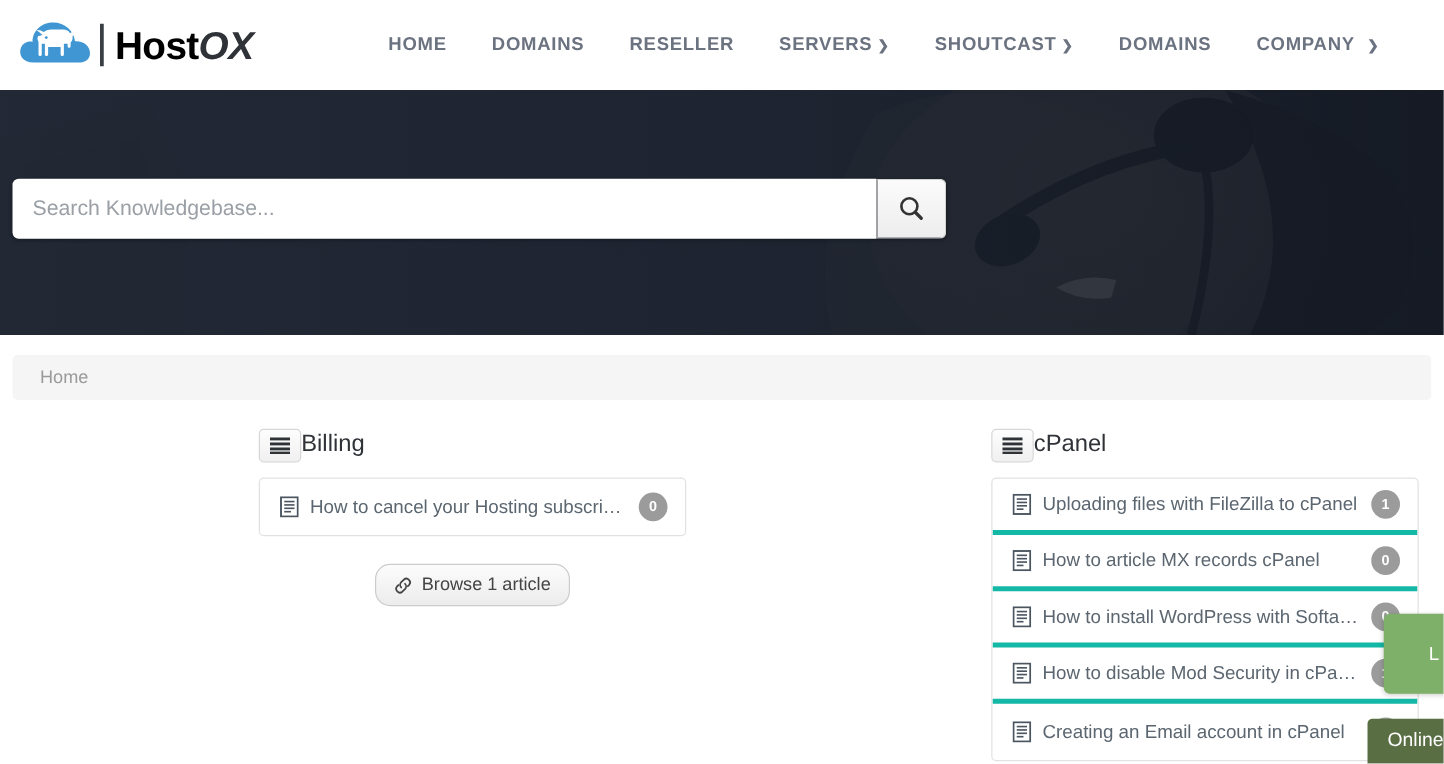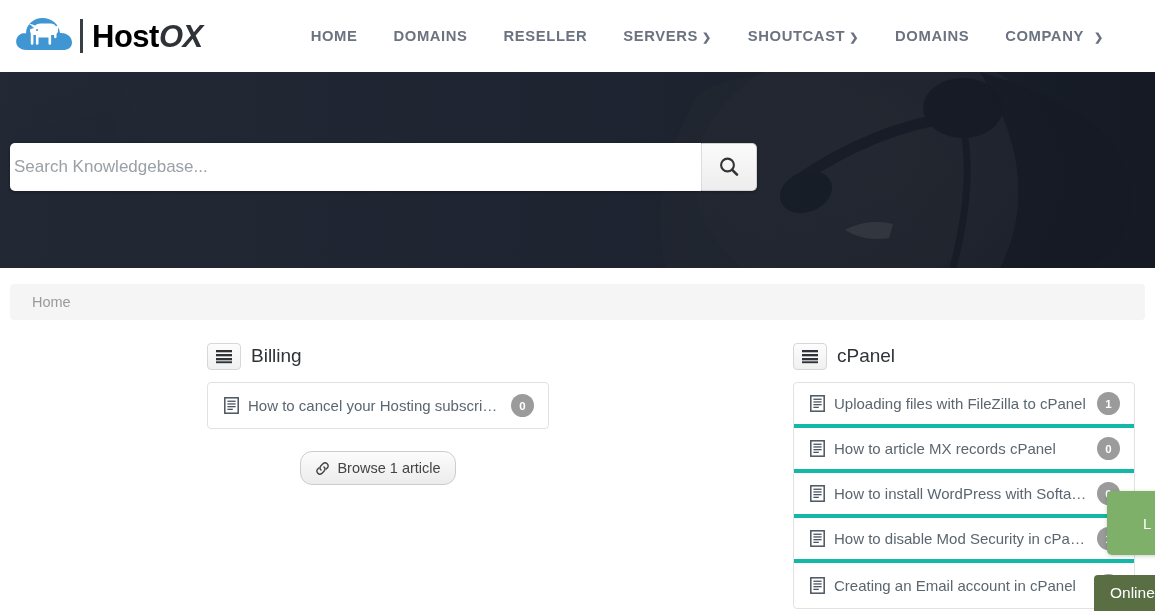--- a/index.html
+++ b/index.html
@@ -53,21 +53,21 @@
   .searchwrap {
     position: absolute; left: 10px; top: 71px;
     width: 747px; height: 48px;
     display: flex;
     box-shadow: 0 1px 3px rgba(0,0,0,0.35);
     border-radius: 5px;
   }
   .searchwrap input {
     flex: 1; height: 48px; border: none; outline: none;
     background: #fff; border-radius: 5px 0 0 5px;
-    padding: 0 4px; font-size: 17px; color: #444;
+    padding: 0 16px; font-size: 17px; color: #444;
     font-family: "Liberation Sans", sans-serif;
   }
   .searchwrap input::placeholder { color: #9aa0a6; }
   .searchbtn {
     width: 56px; height: 48px;
     background: linear-gradient(#fbfbfb, #ededed);
     border: 1px solid #d2d2d2; border-left: 1px solid #dcdcdc;
     border-radius: 0 5px 5px 0;
     display: flex; align-items: center; justify-content: center;
     cursor: pointer;
@@ -83,21 +83,21 @@
     color: #9a9a9a; font-size: 14.5px;
   }
 
   
   .main { position: absolute; top: 340px; left: 0; width: 1155px; }
 
   .kb-col { position: absolute; }
   .col-left { left: 207px; width: 342px; }
   .col-right { left: 793px; width: 342px; }
 
-  .cat-head { display: flex; align-items: center; gap: 10px; height: 32px; }
+  .cat-head { display: flex; align-items: center; height: 32px; }
   .cat-icon-box {
     width: 34px; height: 27px;
     background: linear-gradient(#fdfdfd, #f0f0f0);
     border: 1px solid #d7d7d7; border-radius: 4px;
     display: flex; align-items: center; justify-content: center;
   }
   .cat-title { font-size: 19px; color: #2f3237; font-weight: normal; }
 
   .art-list {
     margin-top: 10px;

